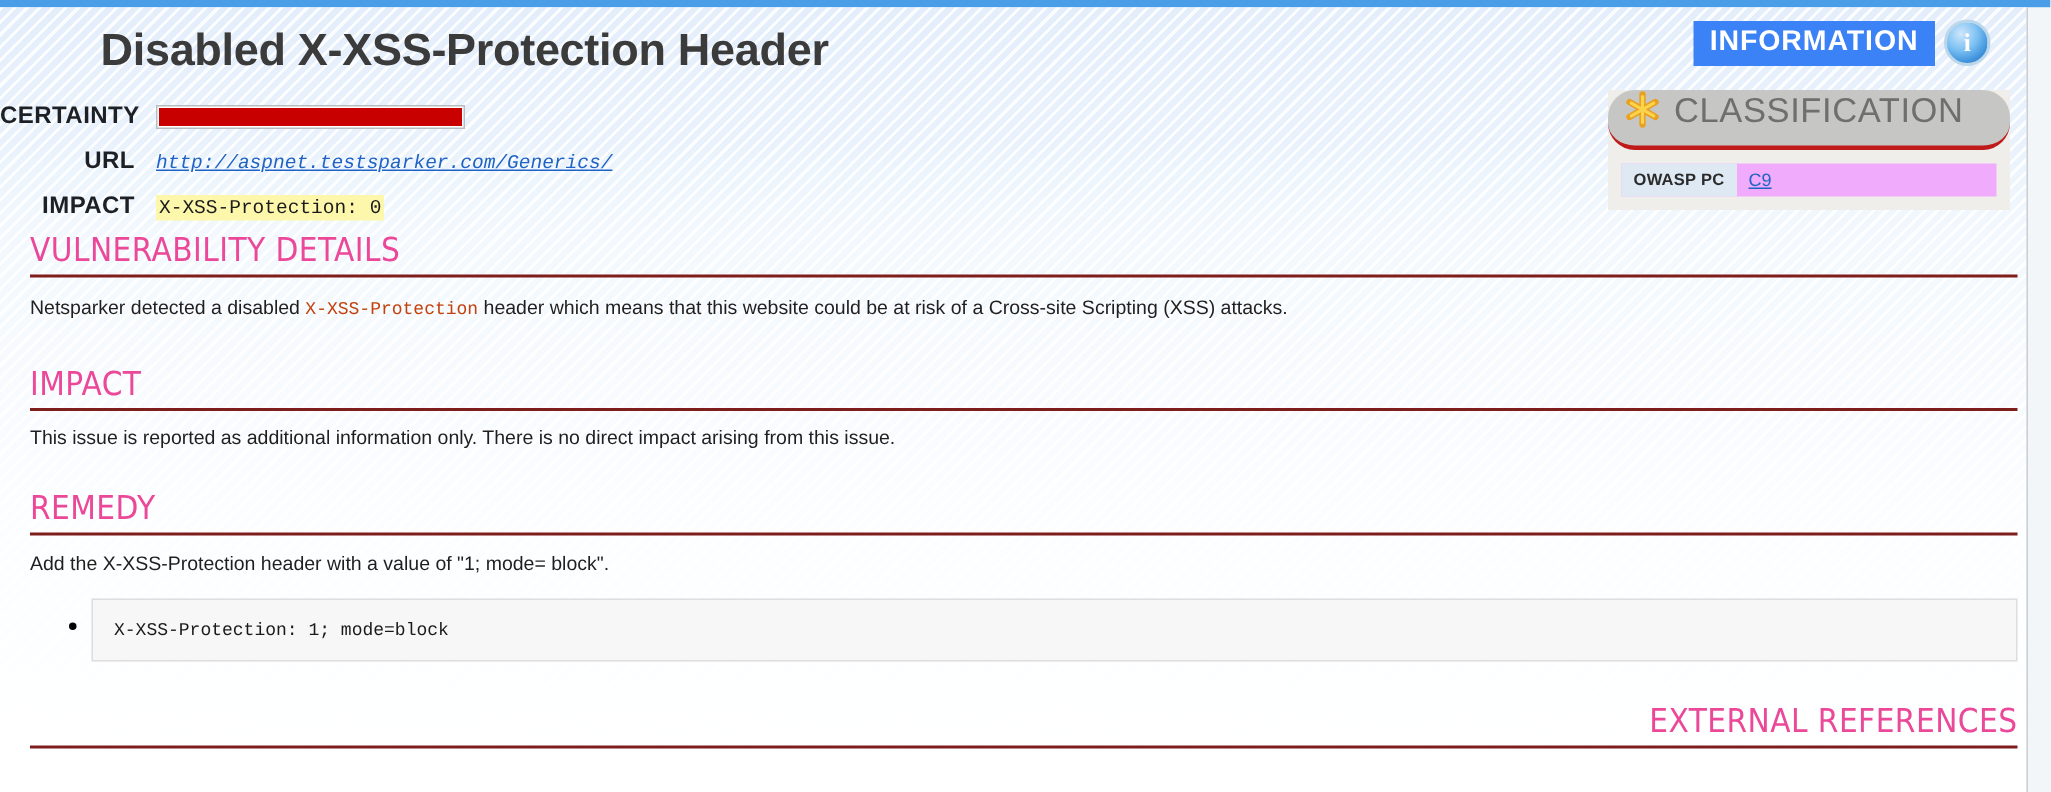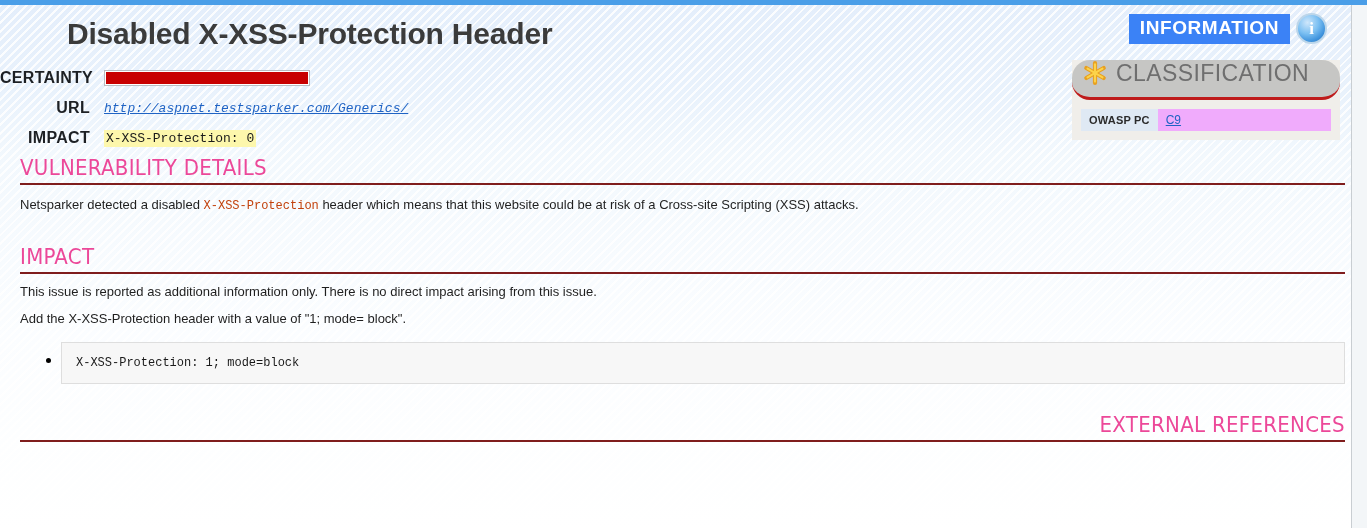--- a/index.html
+++ b/index.html
@@ -365,20 +365,21 @@
 
       <h2 class="section-title">VULNERABILITY DETAILS</h2>
 
       <p class="para"><span>Netsparker detected a disabled </span><span class="inline-code">X-XSS-Protection</span><span> header which means that this website could be at risk of a Cross-site Scripting (XSS) attacks.</span></p>
 
 
       <h2 class="section-title" style="margin-top:30px;">IMPACT</h2>
 
       <p class="para" style="margin-top:10px;">This issue is reported as additional information only. There is no direct impact arising from this issue.</p>
 
+      <h2 class="section-title" style="margin-top:27px;">REMEDY</h2>
 
       <p class="para" style="margin-top:11px;">Add the X-XSS-Protection header with a value of "1; mode= block".</p>
 
       <ul class="code-list">
         <li class="code-item">
           <span class="code-bullet"></span>
           <div class="code-box">X-XSS-Protection: 1; mode=block</div>
         </li>
       </ul>
 

